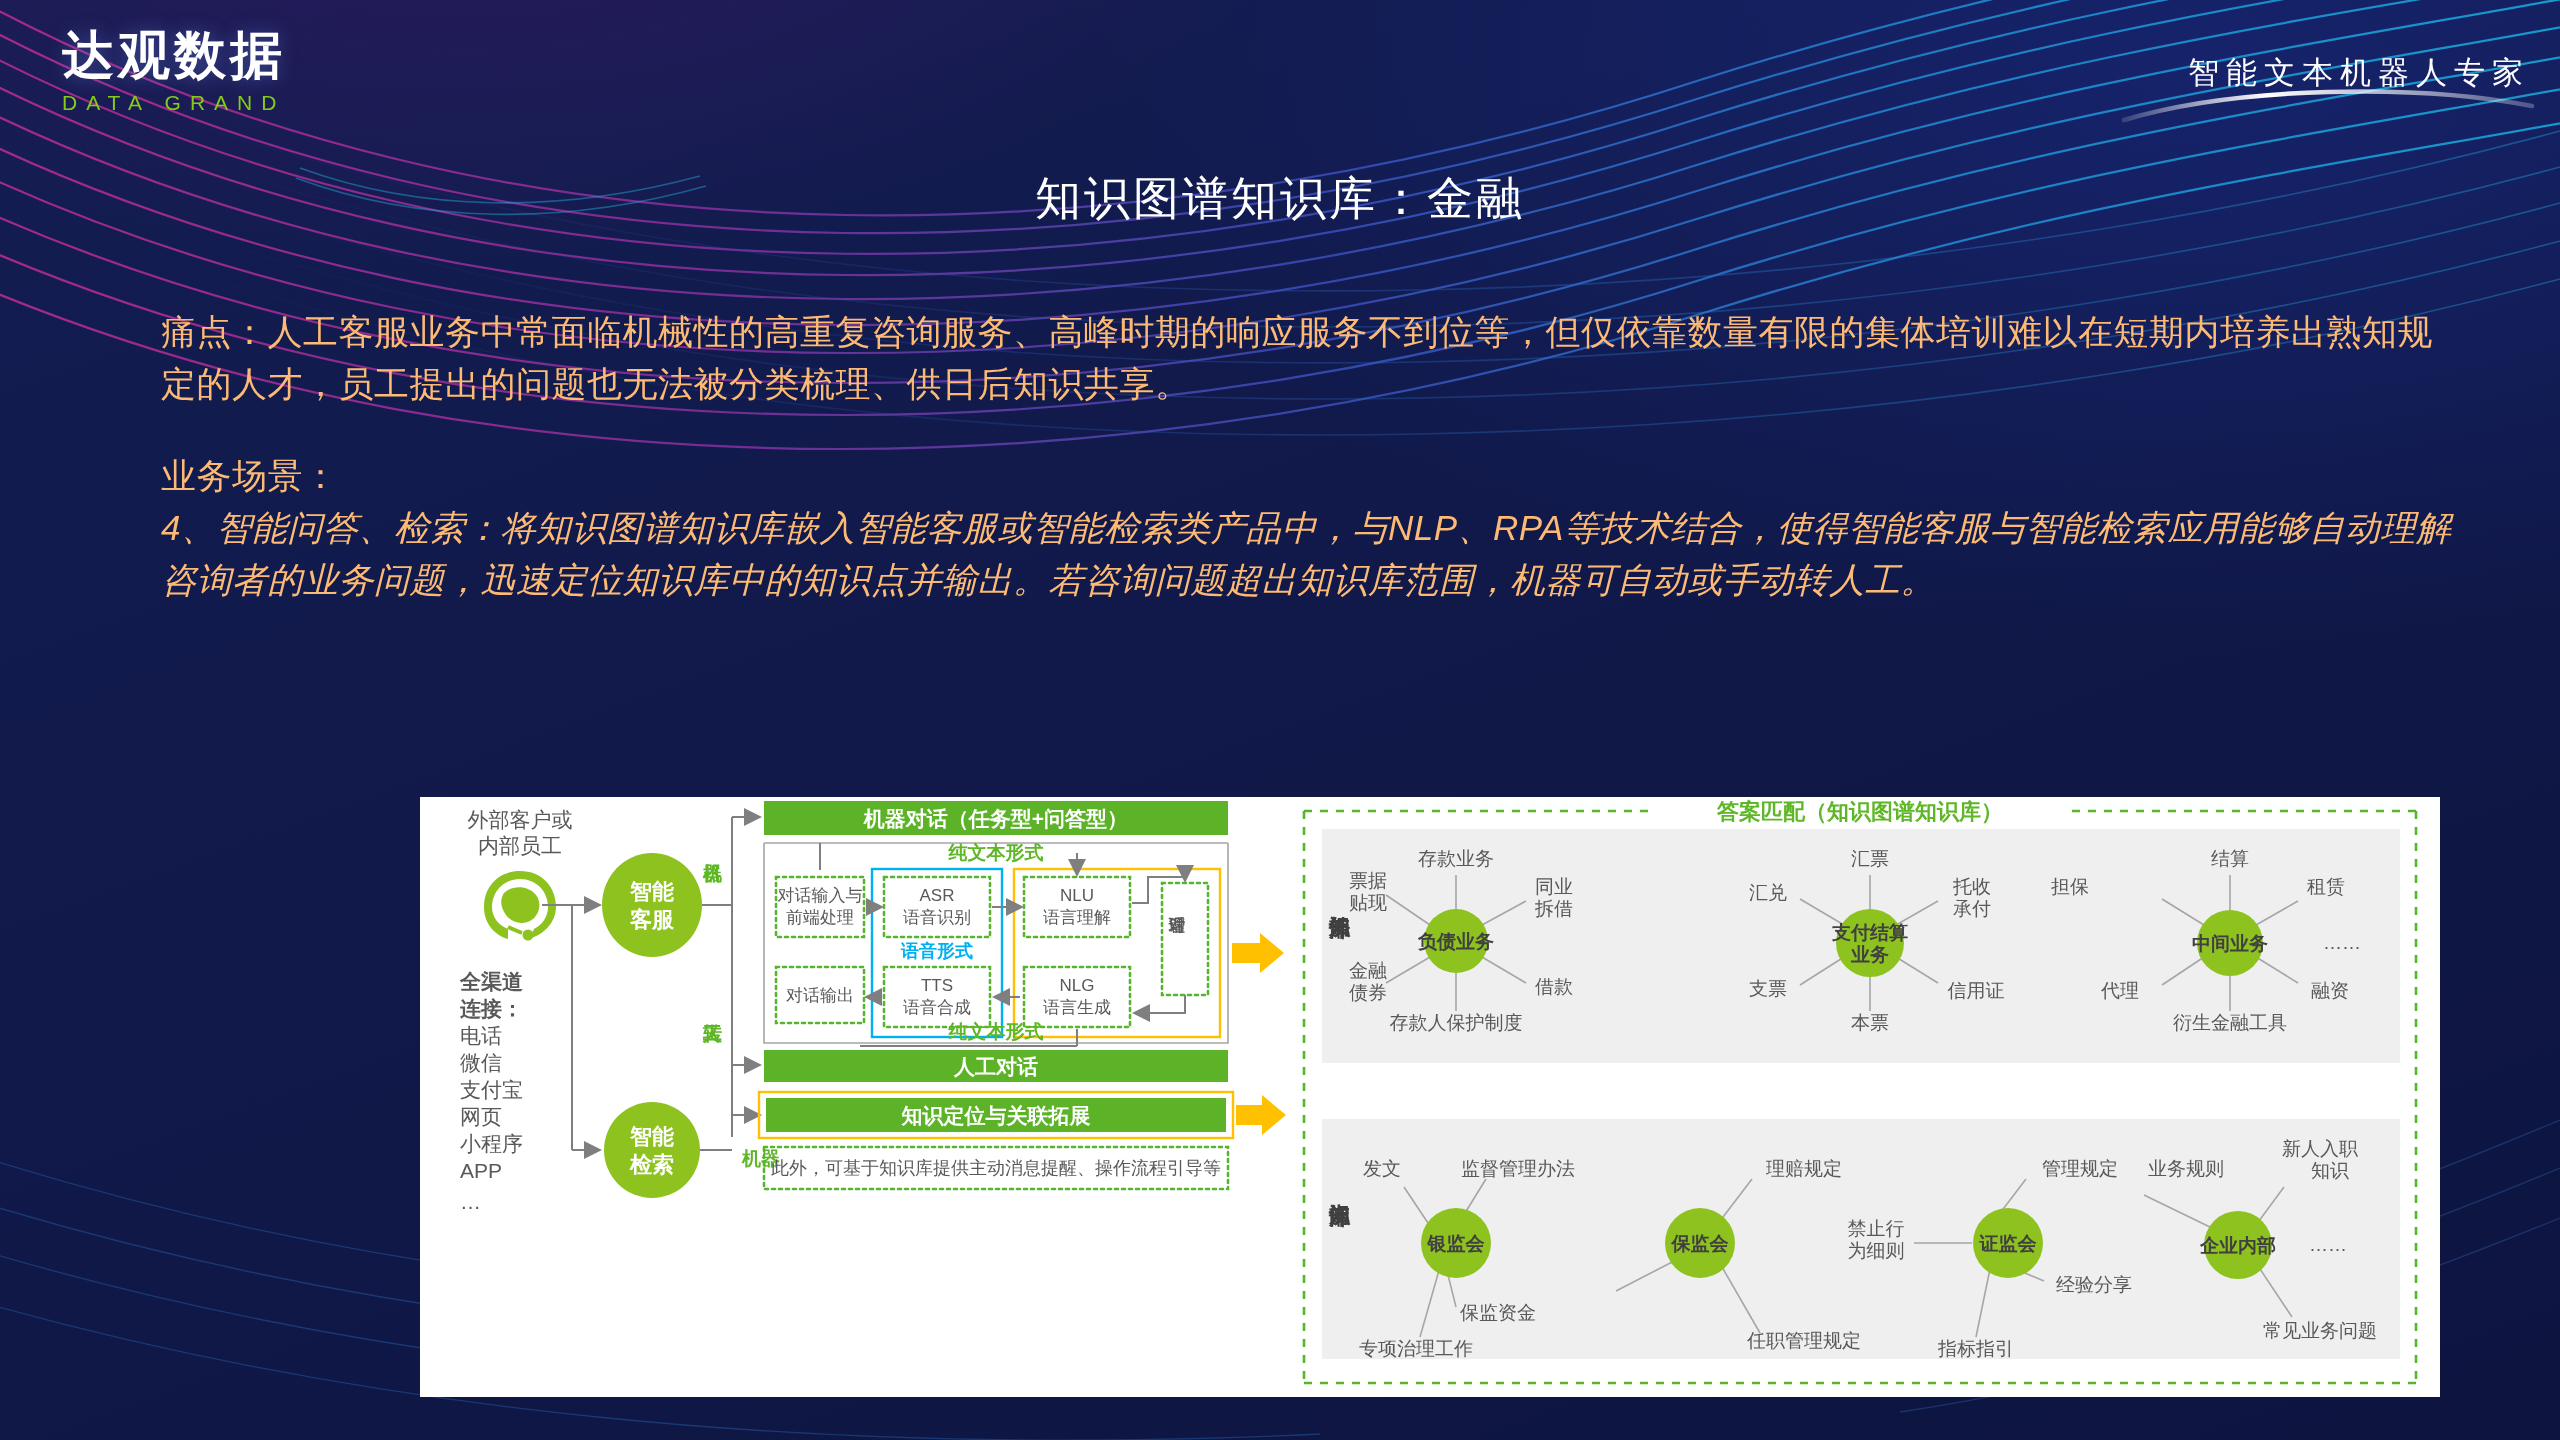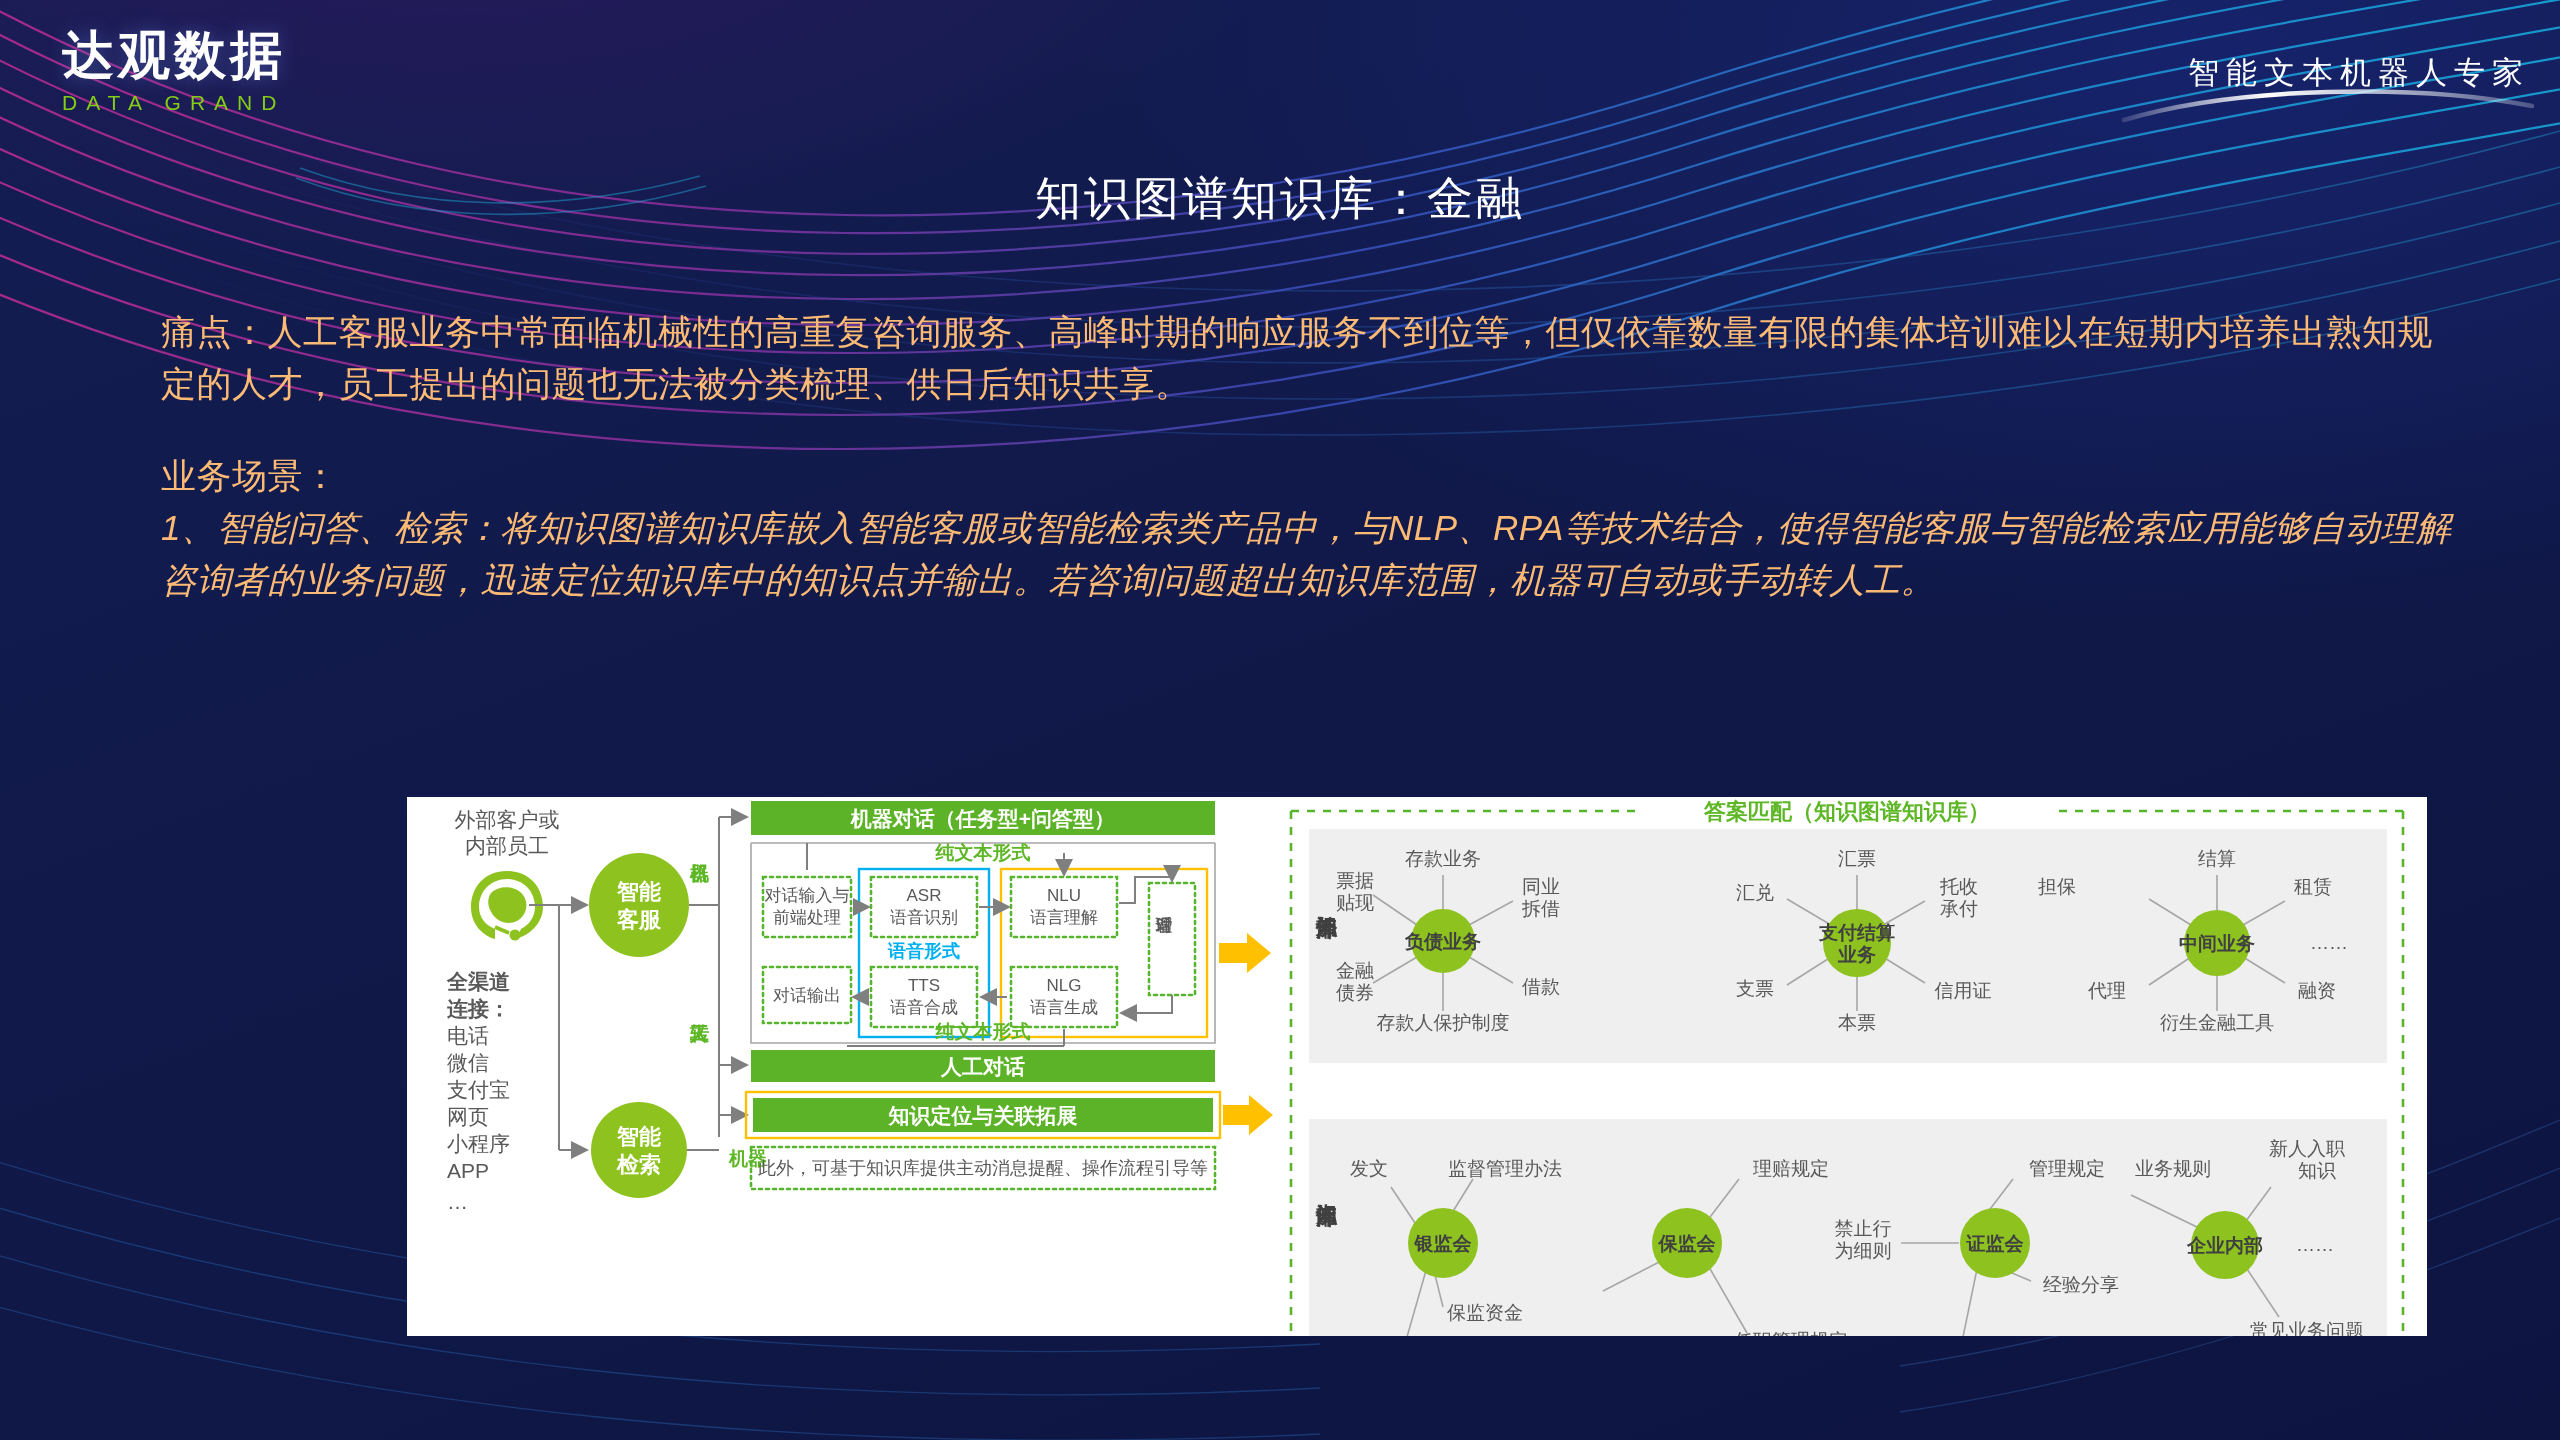--- a/index.html
+++ b/index.html
@@ -47,22 +47,22 @@
     position: absolute; left: 161px; top: 306px; width: 2300px;
     color: #fdba74; font-size: 35px; line-height: 52px;
     letter-spacing: .5px;
   }
   .para { margin: 0; }
   .gap { height: 40px; }
   .italic-num { font-style: italic; }
 
   
   .diagram {
-    position: absolute; left: 407px; top: 797px;
-    width: 2020px; height: 539px;
+    position: absolute; left: 420px; top: 797px;
+    width: 2020px; height: 600px;
     background: #ffffff;
     overflow: hidden;
   }
   .diagram svg { display: block; }
 
   
 </style>
 </head>
 <body>
 
@@ -135,21 +135,21 @@
 <svg class="tagline-swoosh" width="420" height="44" viewBox="0 0 420 44">
   <path d="M6,40 C 120,6 300,4 414,26" fill="none" stroke="url(#swoosh)" stroke-width="4.5" stroke-linecap="round"></path>
 </svg>
 
 <div class="slide-title">知识图谱知识库：金融</div>
 
 <div class="body-copy">
   <p class="para">痛点：人工客服业务中常面临机械性的高重复咨询服务、高峰时期的响应服务不到位等，但仅依靠数量有限的集体培训难以在短期内培养出熟知规定的人才，员工提出的问题也无法被分类梳理、供日后知识共享。</p>
   <div class="gap"></div>
   <p class="para">业务场景：</p>
-  <p class="para italic-num">1、智能问答、检索：将知识图谱知识库嵌入智能客服或智能检索类产品中，与NLP、RPA等技术结合，使得智能客服与智能检索应用能够自动理解咨询者的业务问题，迅速定位知识库中的知识点并输出。若咨询问题超出知识库范围，机器可自动或手动转人工。</p>
+  <p class="para italic-num">4、智能问答、检索：将知识图谱知识库嵌入智能客服或智能检索类产品中，与NLP、RPA等技术结合，使得智能客服与智能检索应用能够自动理解咨询者的业务问题，迅速定位知识库中的知识点并输出。若咨询问题超出知识库范围，机器可自动或手动转人工。</p>
 </div>
 
 <div class="diagram">
 <svg width="2020" height="600" viewBox="0 0 2020 600">
   <defs>
     <marker id="ah" markerWidth="9" markerHeight="9" refX="7" refY="4.5" orient="auto">
       <path d="M0,0 L9,4.5 L0,9 z" fill="#7f7f7f"></path>
     </marker>
     <style>
       .cn   { font-family: "Liberation Sans","DejaVu Sans",sans-serif; fill:#595959; }

